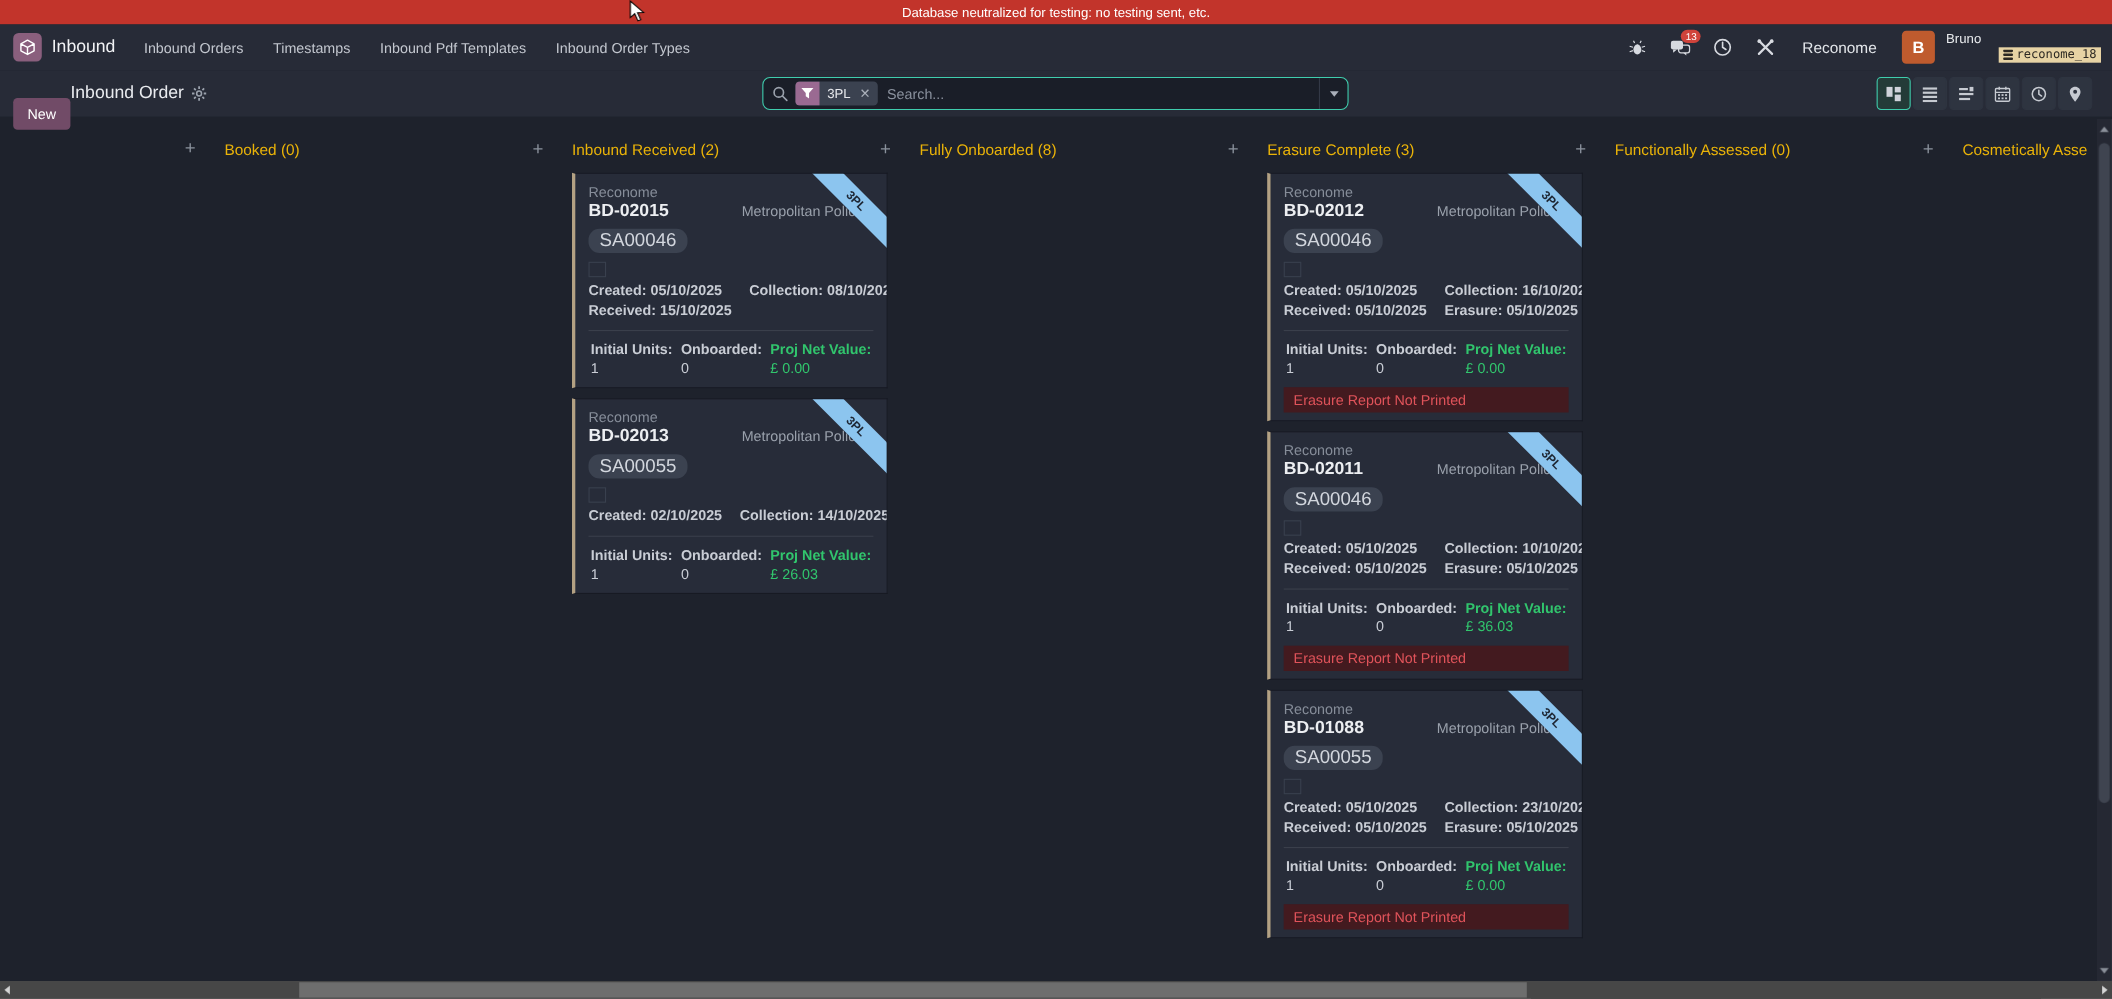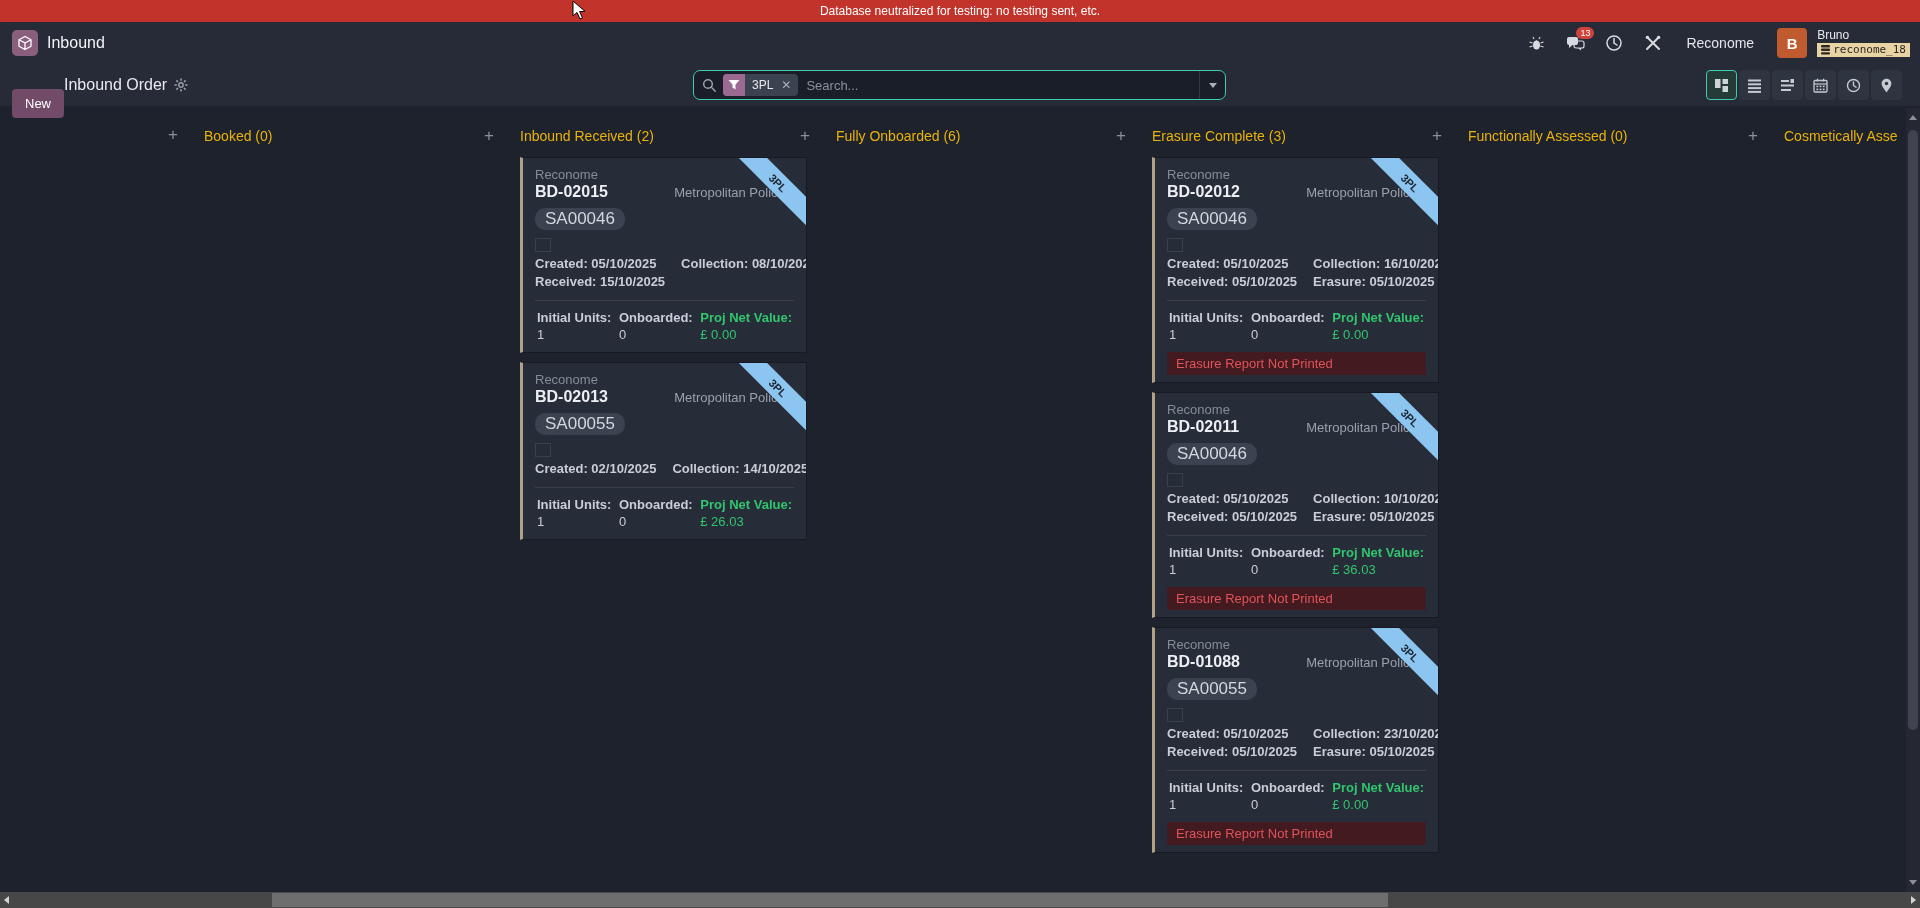--- a/index.html
+++ b/index.html
@@ -28,21 +28,21 @@
   .nav-right{margin-left:auto;display:flex;align-items:center;gap:19px;}
   .nav-ico{position:relative;width:20px;height:20px;display:flex;align-items:center;justify-content:center;cursor:pointer;}
   .msg-badge{position:absolute;top:-6px;right:-9px;background:#d0433b;color:#fff;font-size:9px;
     border-radius:8px;padding:1px 4px;line-height:10px;}
   .company-name{font-size:14px;color:#e3e6ea;margin:0 4px;cursor:pointer;}
   .avatar{width:30px;height:30px;border-radius:4px;background:var(--avatar_orange);color:#fff;
     font-size:15px;font-weight:bold;display:flex;align-items:center;justify-content:center;cursor:pointer;}
   .userblock{line-height:1.05;margin-left:-9px;}
   .username{font-size:12px;color:#e8eaed;}
   .dbbadge{display:flex;align-items:center;gap:3px;background:var(--badge_tan);color:#2c2822;
-    font-family:"DejaVu Sans Mono",monospace;font-size:11px;padding:1px 4px;margin-top:1px;}
+    font-family:"DejaVu Sans Mono",monospace;font-size:11px;padding:1px 4px;margin-top:1px;margin-left:48px;}
 
   
   .cpanel{height:42px;background:var(--topbar_bg);display:flex;align-items:center;padding:0 18px 0 12px;position:relative;}
   .btn-new{background:var(--accent_purple);color:#fff;border:none;border-radius:4px;
     font-size:13px;padding:7px 13px;cursor:pointer;font-family:inherit;margin-top:36px;}
   .breadcrumb{font-size:16px;color:#e9ebef;display:flex;align-items:center;gap:7px;}
   .searchbar{position:absolute;left:693px;top:6px;width:533px;height:30px;background:#1a1e28;
     border:1px solid var(--teal);border-radius:7px;display:flex;align-items:center;padding:0 0 0 8px;}
   .facet{display:flex;align-items:center;background:var(--tag_bg);border-radius:4px;height:22px;
     margin-left:6px;overflow:hidden;}
@@ -116,20 +116,29 @@
   <span>Database neutralized for testing: no testing sent, etc.</span>
 </div>
 
 <div class="navbar">
   <div class="app-icon">
     <svg width="16" height="16" viewBox="0 0 16 16">
       <path d="M8 1.5 L14 4.8 L14 11.2 L8 14.5 L2 11.2 L2 4.8 Z M2 4.8 L8 8 L14 4.8 M8 8 L8 14.5" fill="none" stroke="#fff" stroke-width="1.3" stroke-linejoin="round"></path>
     </svg>
   </div>
   <span class="app-name">Inbound</span>
+  <div class="nav-menu">
+  <span class="nav-item">Inbound Orders</span>
+
+  <span class="nav-item">Timestamps</span>
+
+  <span class="nav-item">Inbound Pdf Templates</span>
+
+  <span class="nav-item">Inbound Order Types</span>
+</div>
 
   <div class="nav-right">
     <div class="nav-ico">
       <svg width="17" height="17" viewBox="0 0 17 17">
         <ellipse cx="8.5" cy="10" rx="3.6" ry="4.6" fill="#d7dae0"></ellipse>
         <path d="M6 4 L5 2 M11 4 L12 2 M4.5 8 L1.5 7 M4.5 11 L1.5 12 M12.5 8 L15.5 7 M12.5 11 L15.5 12 M8.5 5.4 L8.5 14" stroke="#d7dae0" stroke-width="1.1" fill="none"></path>
       </svg>
     </div>
     <div class="nav-ico">
       <svg width="19" height="17" viewBox="0 0 19 17">
@@ -340,21 +349,21 @@
         <div class="fval">£ 26.03</div>
       </div>
     </div>
 
   </div>
 </div>
   </div>
 
   <div class="col">
     <div class="col-header">
-      <span class="col-title">Fully Onboarded (6)</span>
+      <span class="col-title">Fully Onboarded (8)</span>
       <span class="col-add">+</span>
     </div>
     <div class="col-cards"></div>
   </div>
 
   <div class="col">
     <div class="col-header">
       <span class="col-title">Erasure Complete (3)</span>
       <span class="col-add">+</span>
     </div>

